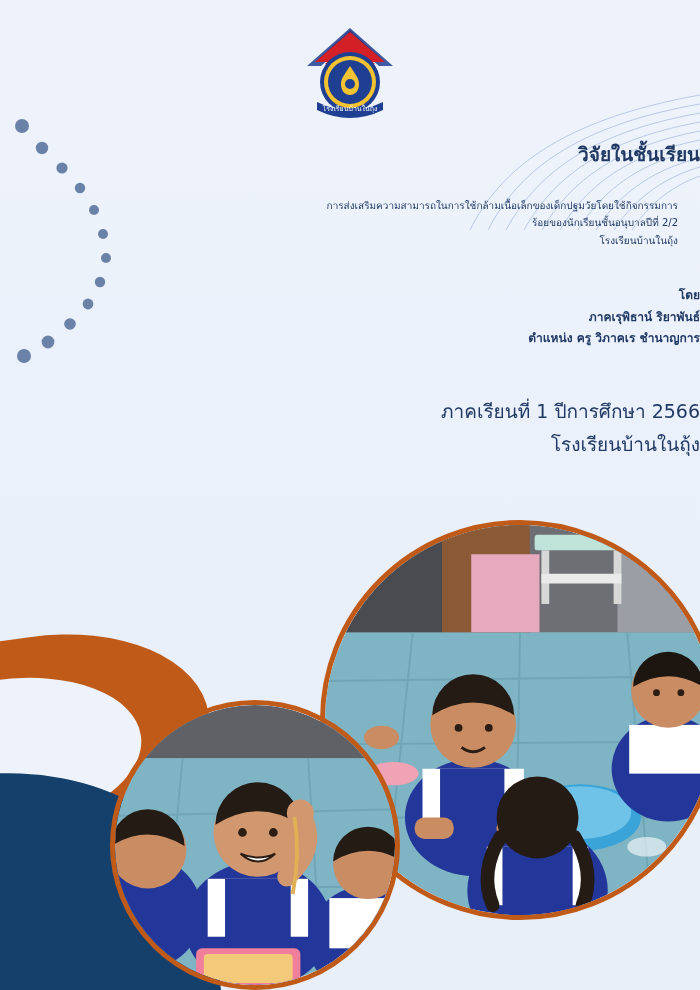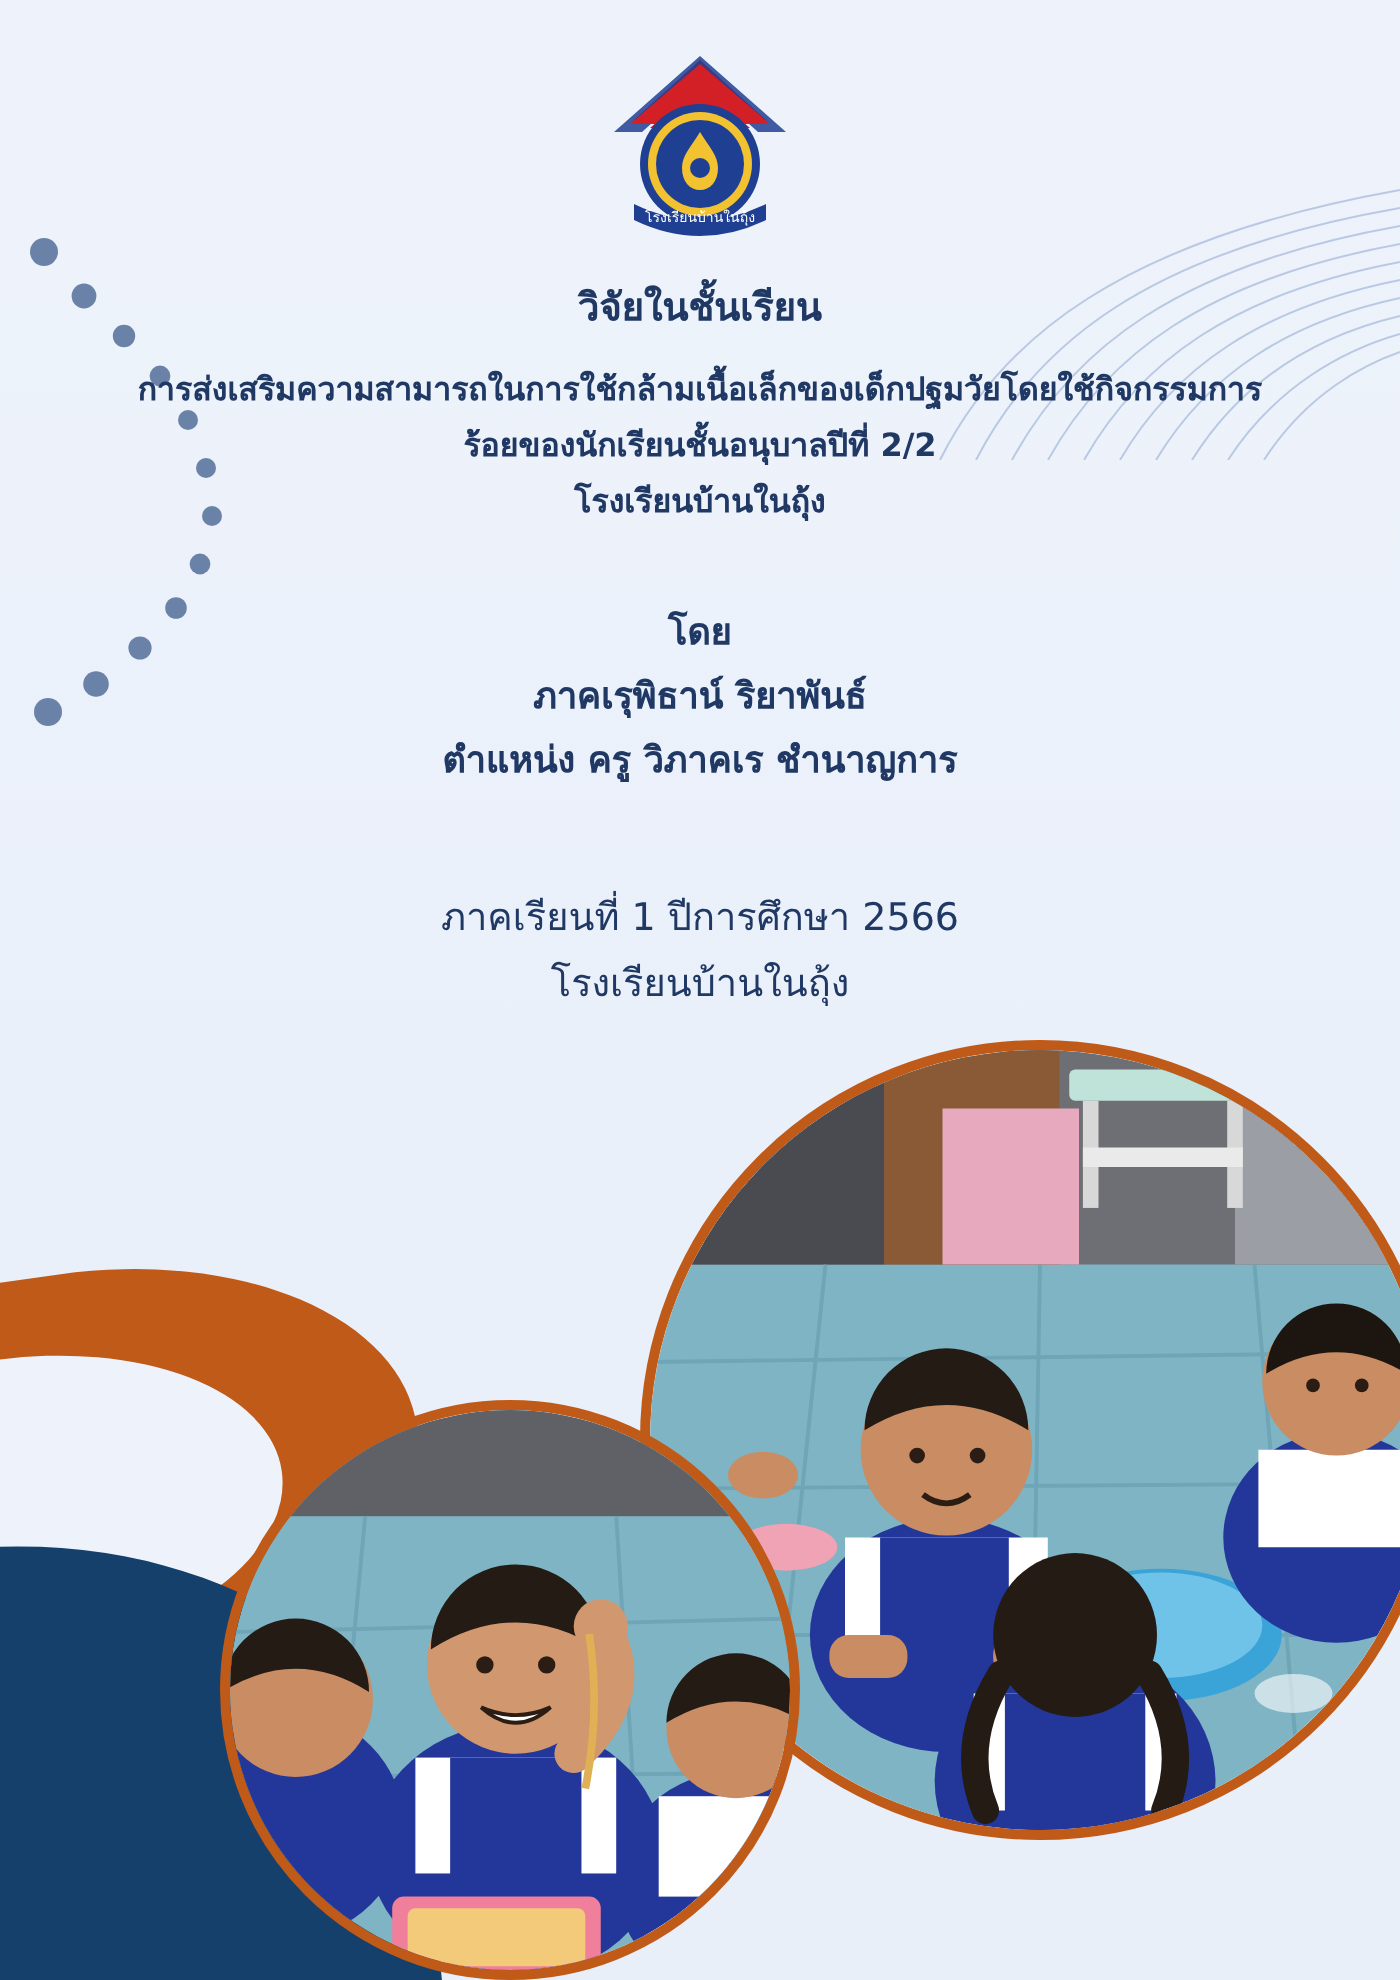--- a/index.html
+++ b/index.html
@@ -39,40 +39,40 @@
   .crest {
     position: absolute;
     top: 26px; left: 50%; transform: translateX(-50%);
     width: 110px; height: 100px;
   }
 
   
   .content {
     position: absolute;
     top: 140px; left: 0; right: 0;
-    text-align: center;
+    text-align: right;
     color: #1f3864;
   }
   .title-main {
     font-size: 19px;
     font-weight: bold;
     color: #1f3864;
     line-height: 1.5;
   }
   .title-sub {
-    margin-top: 12px;
-    font-size: 16px;
-    font-weight: bold;
+    margin-top: 28px;
+    font-size: 10px;
+    font-weight: normal;
     color: #1f3864;
     line-height: 1.75;
     padding: 0 22px;
   }
   .by-block {
     margin-top: 36px;
-    font-size: 18px;
+    font-size: 12px;
     font-weight: bold;
     color: #1f3864;
     line-height: 1.8;
   }
   .footer-block {
     margin-top: 45px;
     font-size: 19px;
     font-weight: normal;
     color: #1f3864;
     line-height: 1.75;

